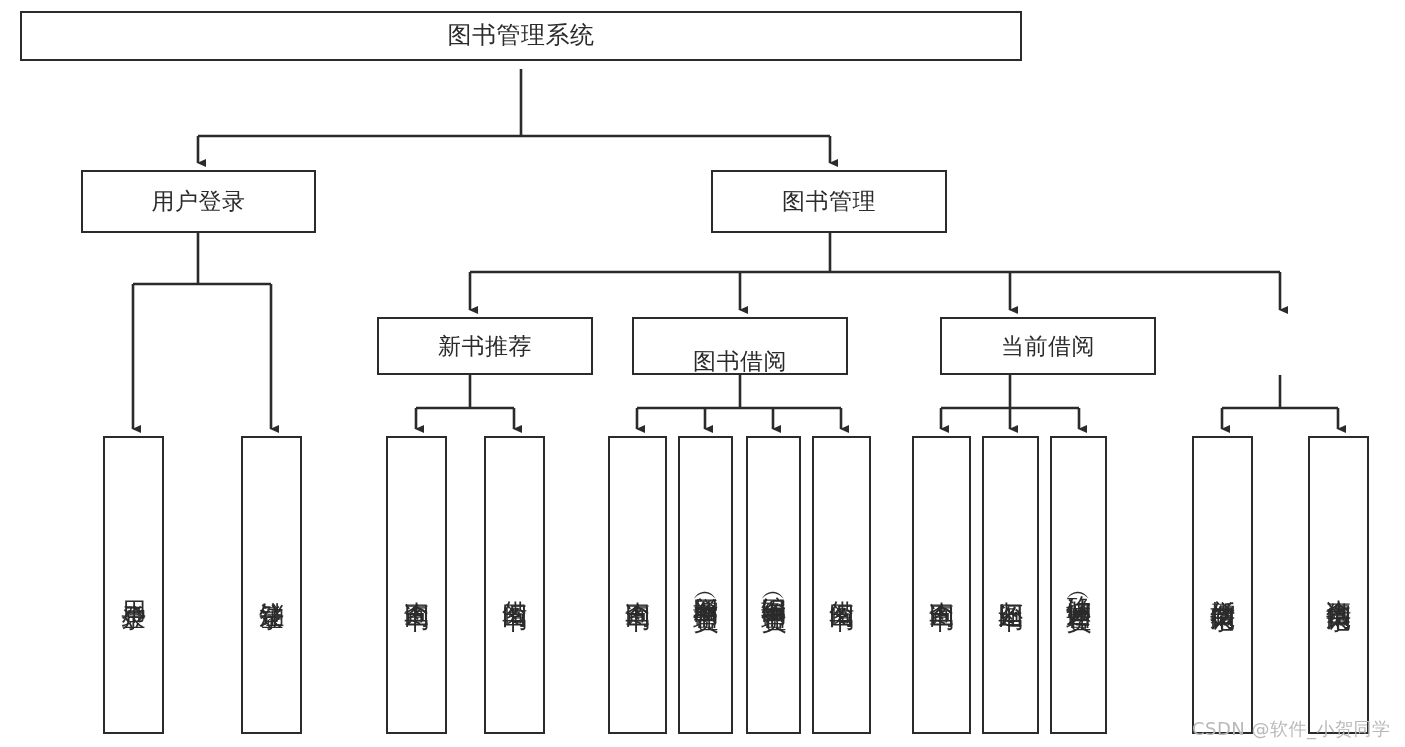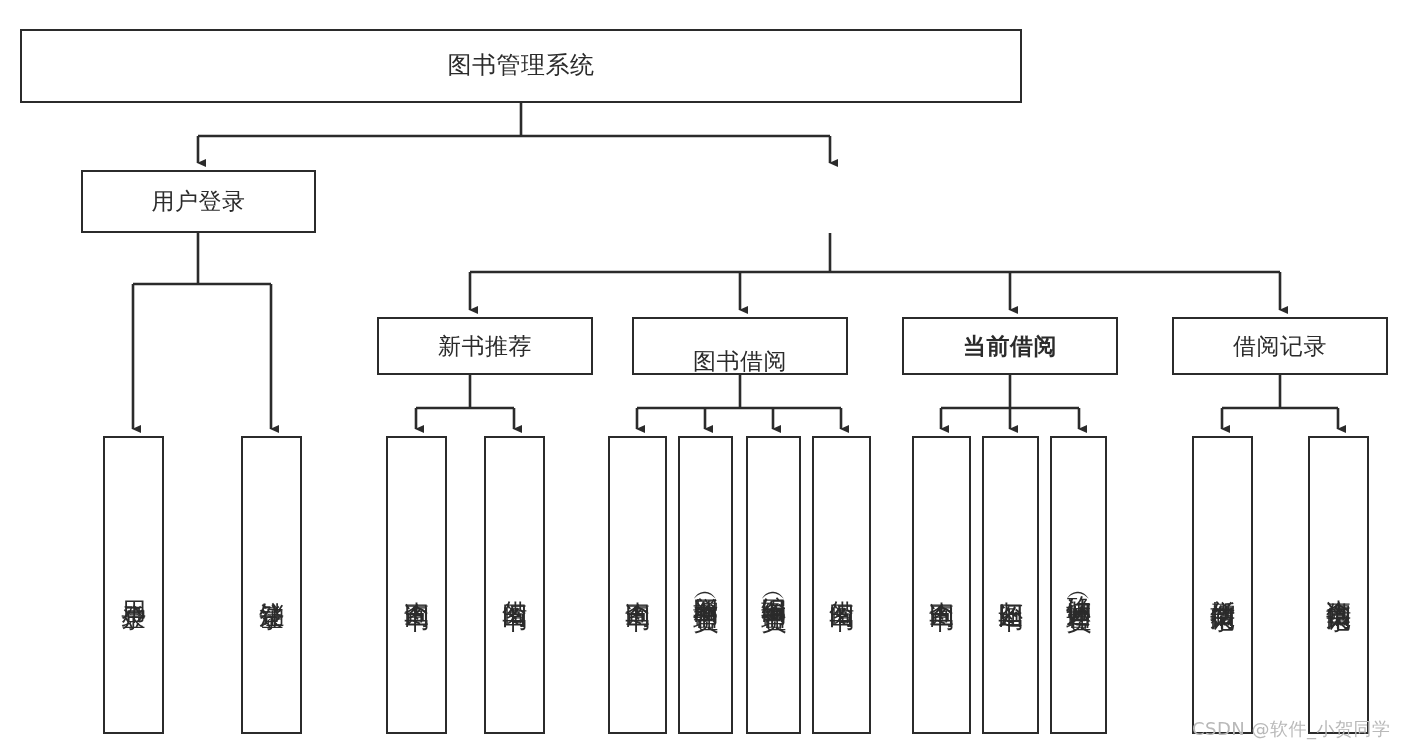--- a/index.html
+++ b/index.html
@@ -120,44 +120,44 @@
       <path d="M1010,408 L1010,429" marker-end="url(#arrow)"></path>
       <path d="M1079,408 L1079,429" marker-end="url(#arrow)"></path>
 
       <path d="M1280,375 L1280,408"></path>
       <path d="M1222,408 L1338,408"></path>
       <path d="M1222,408 L1222,429" marker-end="url(#arrow)"></path>
       <path d="M1338,408 L1338,429" marker-end="url(#arrow)"></path>
     </g>
   </svg>
 
-  <div class="node h" id="node-root" style="left:20px; top:29px; width:1002px; height:74px;">
+  <div class="node h" id="node-root" style="left:20px; top:11px; width:1002px; height:50px;">
     <span class="node-label">图书管理系统</span>
   </div>
 
   <div class="node h" style="left:81px; top:170px; width:235px; height:63px;">
     <span class="node-label">用户登录</span>
   </div>
 
+  <div class="node h" style="left:711px; top:170px; width:236px; height:63px;">
+    <span class="node-label">图书管理</span>
+  </div>
 
   <div class="node h" style="left:362px; top:317px; width:216px; height:58px;margin-left:15px;">
     <span class="node-label">新书推荐</span>
   </div>
 
   <div class="node h" style="left:632px; top:317px; width:216px; height:58px;align-items:flex-end;">
     <span class="node-label">图书借阅</span>
   </div>
 
-  <div class="node h" style="left:902px; top:317px; width:216px; height:58px;font-weight:bold;">
+  <div class="node h" style="left:940px; top:317px; width:216px; height:58px;">
     <span class="node-label">当前借阅</span>
   </div>
 
-  <div class="node h" style="left:1172px; top:317px; width:216px; height:58px;">
-    <span class="node-label">借阅记录</span>
-  </div>
 
   <div class="node v" style="left:103px; top:436px; width:61px; height:298px;">
     <span class="node-label">用户登录</span>
   </div>
   <div class="node v" style="left:241px; top:436px; width:61px; height:298px;">
     <span class="node-label">注销登录</span>
   </div>
 
   <div class="node v" style="left:386px; top:436px; width:61px; height:298px;">
     <span class="node-label">查询图书</span>

